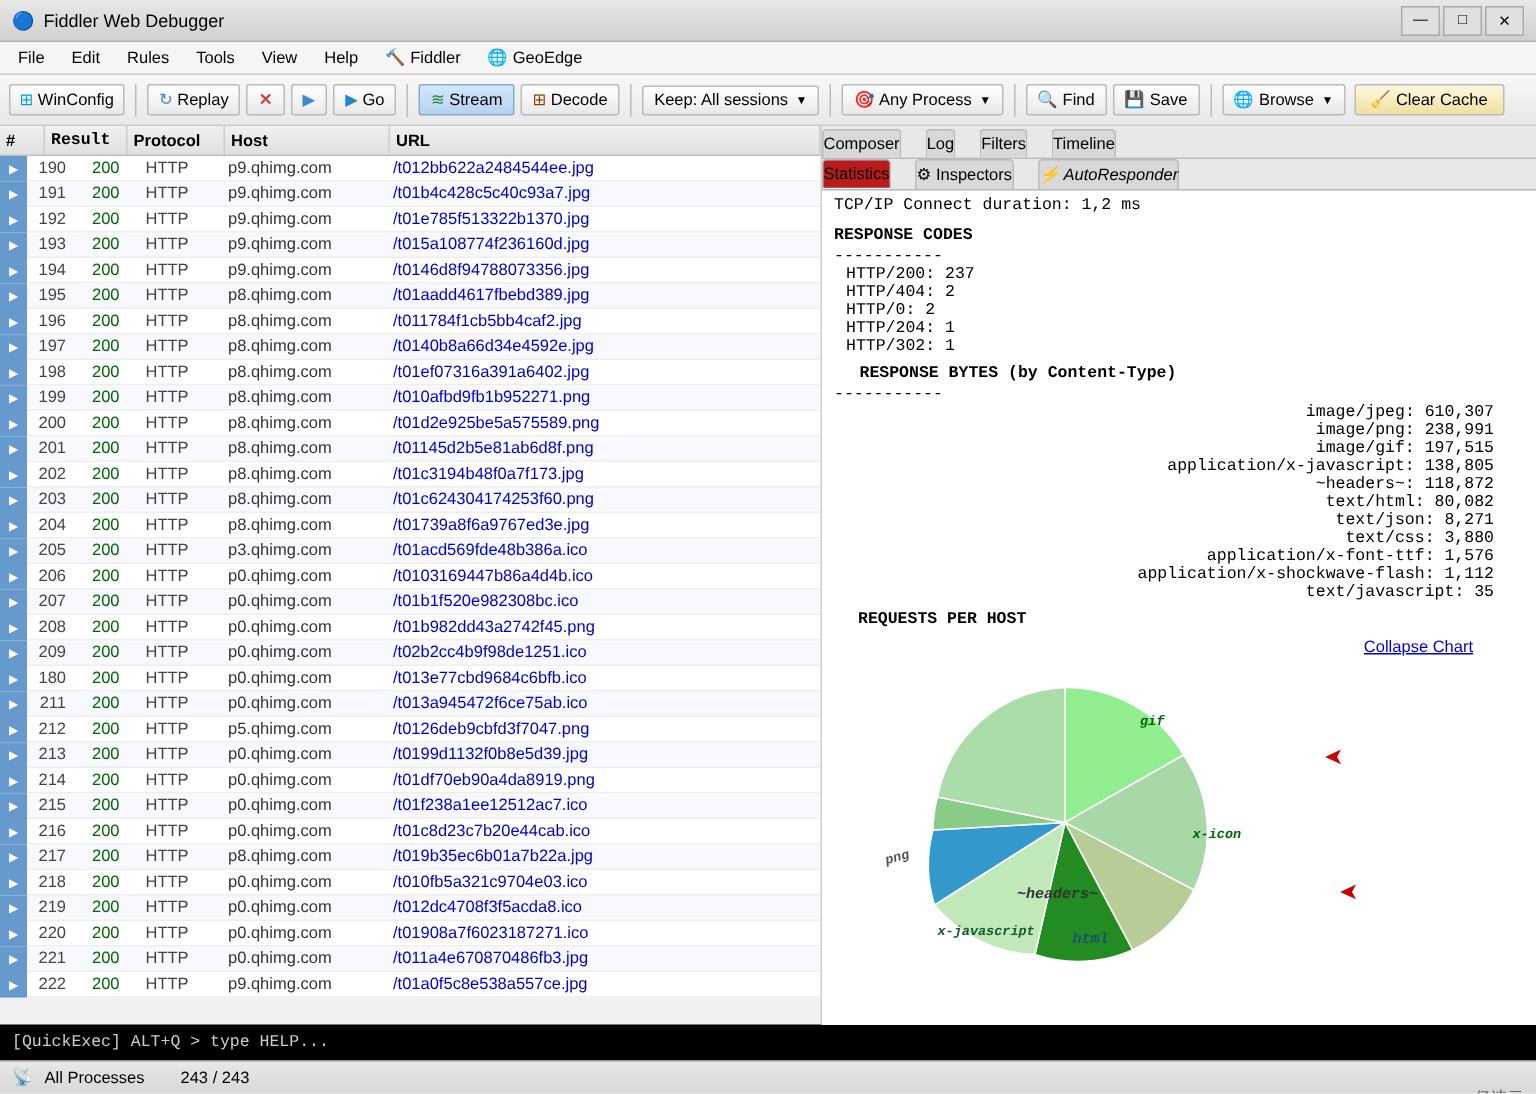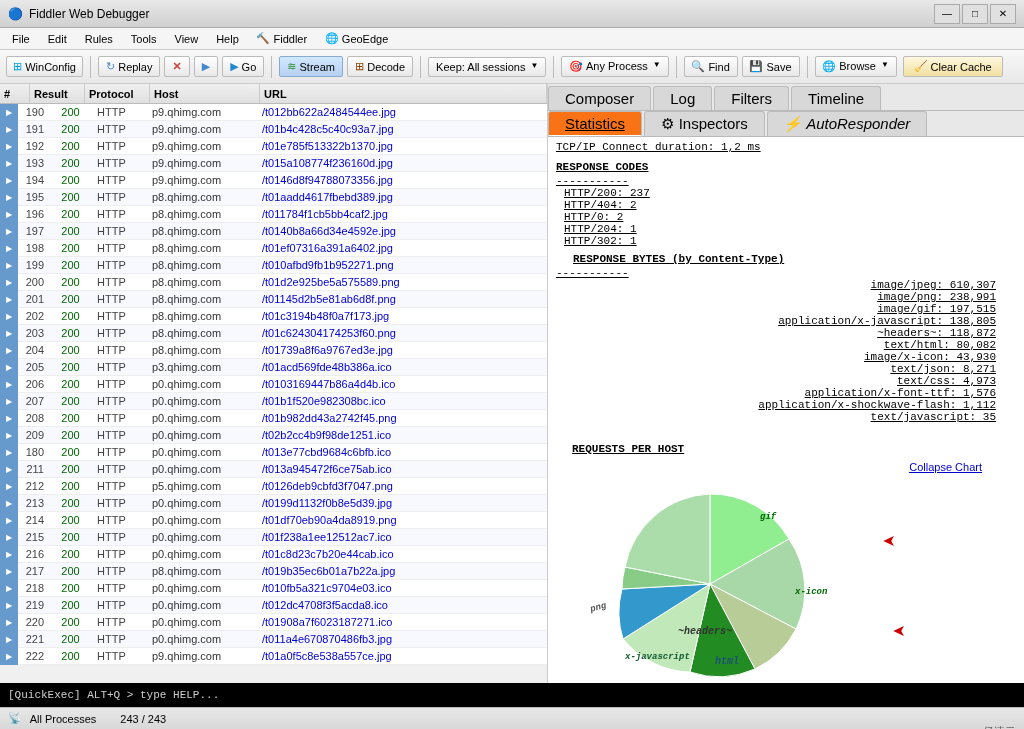--- a/index.html
+++ b/index.html
@@ -48,21 +48,21 @@
     }
     .toolbar-btn {
       display: flex; align-items: center; gap: 3px;
       padding: 3px 7px; border: 1px solid #bbb; border-radius: 2px;
       background: linear-gradient(to bottom, #fff, #e8e8e8);
       cursor: pointer; font-size: 11px; white-space: nowrap;
     }
     .toolbar-btn.active { background: linear-gradient(to bottom, #d0e8ff, #b8d0f0); border-color: #88aad0; }
     .toolbar-sep { width: 1px; height: 22px; background: #bbb; margin: 0 3px; }
     .toolbar-dropdown {
-      display: flex; align-items: flex-start; gap: 3px;
+      display: flex; align-items: center; gap: 3px;
       padding: 3px 7px; border: 1px solid #bbb; border-radius: 2px;
       background: linear-gradient(to bottom, #fff, #e8e8e8);
       cursor: pointer; font-size: 11px;
     }
     .toolbar-dropdown .arrow { font-size: 8px; margin-left: 2px; }
     .clear-cache-btn {
       display: flex; align-items: center; gap: 3px;
       padding: 3px 10px; border: 1px solid #bbb; border-radius: 2px;
       background: linear-gradient(to bottom, #fff8e0, #f0e0a0);
       cursor: pointer; font-size: 11px; font-weight: 500; margin-left: 2px;
@@ -74,21 +74,21 @@
     
     #left-panel { width: 548px; border-right: 1px solid #ccc; display: flex; flex-direction: column; }
     
     
     #col-headers {
       display: flex; background: linear-gradient(to bottom, #f0f0f0, #e0e0e0);
       border-bottom: 1px solid #bbb; height: 20px; align-items: center;
     }
     .col-header { font-size: 11px; font-weight: 600; padding: 0 4px; border-right: 1px solid #ccc; height: 100%; display: flex; align-items: center; }
     .col-hash { width: 30px; }
-    .col-result { width: 55px; }
+    .col-result { width: 55px; font-family: Liberation Mono, monospace; }
     .col-protocol { width: 65px; }
     .col-host { width: 110px; }
     .col-url { flex: 1; }
     
     
     #session-list { flex: 1; overflow-y: auto; overflow-x: hidden; }
     .session-row {
       display: flex; align-items: center; height: 17px;
       border-bottom: 1px solid #eee; font-size: 11px;
     }
@@ -104,27 +104,27 @@
     .cell-url { flex: 1; color: #0000cc; }
     
     
     #right-panel { flex: 1; display: flex; flex-direction: column; background: #fff; }
     
     
     #right-tabs {
       display: flex; background: #e8e8e8; border-bottom: 1px solid #bbb; height: 24px; align-items: flex-end;
     }
     .right-tab {
-      padding: 3px 16px; border: 1px solid #bbb; border-bottom: none; border-radius: 3px 3px 0 0;
-      cursor: pointer; font-size: 15px; margin-right: 2px; background: #d8d8d8;
-    }
-    .right-tab.active { background: #f97316; border-bottom: 1px solid #fff; z-index: 1; text-decoration: underline; }
-    
-    
-    #stats-content { flex: 1; overflow-y: auto; padding: 4px 8px; font-family: 'Courier New', monospace; font-size: 11px; background: #fff; text-decoration: underline; }
+      padding: 3px 0; border: 1px solid #bbb; border-bottom: none; border-radius: 3px 3px 0 0;
+      cursor: pointer; font-size: 11px; margin-right: 16px; background: #d8d8d8;
+    }
+    .right-tab.active { background: #b91c1c; border-bottom: 1px solid #fff; z-index: 1; }
+    
+    
+    #stats-content { flex: 1; overflow-y: auto; padding: 4px 8px; font-family: 'Courier New', monospace; font-size: 11px; background: #fff; }
     #stats-content .section-title { font-weight: bold; margin-top: 8px; margin-bottom: 2px; color: #000; }
     #stats-content .dashes { color: #000; }
     #stats-content .stat-line { margin-left: 8px; }
     
     .chart-area { display: flex; flex-direction: column; align-items: flex-start; padding: 4px; }
     .collapse-chart-link { color: #0000cc; cursor: pointer; text-decoration: underline; align-self: flex-end; margin-right: 20px; font-size: 11px; font-family: 'Segoe UI', Arial, sans-serif; }
     .pie-container { position: relative; width: 320px; height: 240px; }
     
     
     #command-bar {
@@ -613,29 +613,28 @@
 
       <div class="section-title" style="margin-top:6px;padding-left:17px;">RESPONSE BYTES (by Content-Type)</div>
       <div class="dashes">-----------</div>
       <div id="response-bytes-list">
           <div class="stat-line" style="font-family: &quot;Courier New&quot;, monospace; font-size: 11px; text-align: right; margin-right: 20px;">image/jpeg: 610,307</div>
           <div class="stat-line" style="font-family: &quot;Courier New&quot;, monospace; font-size: 11px; text-align: right; margin-right: 20px;">image/png: 238,991</div>
           <div class="stat-line" style="font-family: &quot;Courier New&quot;, monospace; font-size: 11px; text-align: right; margin-right: 20px;">image/gif: 197,515</div>
           <div class="stat-line" style="font-family: &quot;Courier New&quot;, monospace; font-size: 11px; text-align: right; margin-right: 20px;">application/x-javascript: 138,805</div>
           <div class="stat-line" style="font-family: &quot;Courier New&quot;, monospace; font-size: 11px; text-align: right; margin-right: 20px;">~headers~: 118,872</div>
           <div class="stat-line" style="font-family: &quot;Courier New&quot;, monospace; font-size: 11px; text-align: right; margin-right: 20px;">text/html: 80,082</div>
-          <div class="stat-line" style="font-family: &quot;Courier New&quot;, monospace; font-size: 11px; text-align: right; margin-right: 20px;">image/x-icon: 43,930</div>
           <div class="stat-line" style="font-family: &quot;Courier New&quot;, monospace; font-size: 11px; text-align: right; margin-right: 20px;">text/json: 8,271</div>
-          <div class="stat-line" style="font-family: &quot;Courier New&quot;, monospace; font-size: 11px; text-align: right; margin-right: 20px;">text/css: 4,973</div>
+          <div class="stat-line" style="font-family: &quot;Courier New&quot;, monospace; font-size: 11px; text-align: right; margin-right: 20px;">text/css: 3,880</div>
           <div class="stat-line" style="font-family: &quot;Courier New&quot;, monospace; font-size: 11px; text-align: right; margin-right: 20px;">application/x-font-ttf: 1,576</div>
           <div class="stat-line" style="font-family: &quot;Courier New&quot;, monospace; font-size: 11px; text-align: right; margin-right: 20px;">application/x-shockwave-flash: 1,112</div>
           <div class="stat-line" style="font-family: &quot;Courier New&quot;, monospace; font-size: 11px; text-align: right; margin-right: 20px;">text/javascript: 35</div>
         </div>
 
-      <div class="section-title" style="margin-top:20px;padding-left:16px;">REQUESTS PER HOST</div>
+      <div class="section-title" style="margin-top:6px;padding-left:16px;">REQUESTS PER HOST</div>
 
       <div class="chart-area">
         <div style="align-self:flex-end; margin-right:10px;">
           <span class="collapse-chart-link">Collapse Chart</span>
         </div>
 
         <div class="pie-container">
           <svg width="300" height="220" viewBox="0 0 300 220">
 
             <path d="M150,110 L150,20 A90,90 0 0,1 229,65 Z" fill="#90EE90" stroke="white" stroke-width="1"></path>

